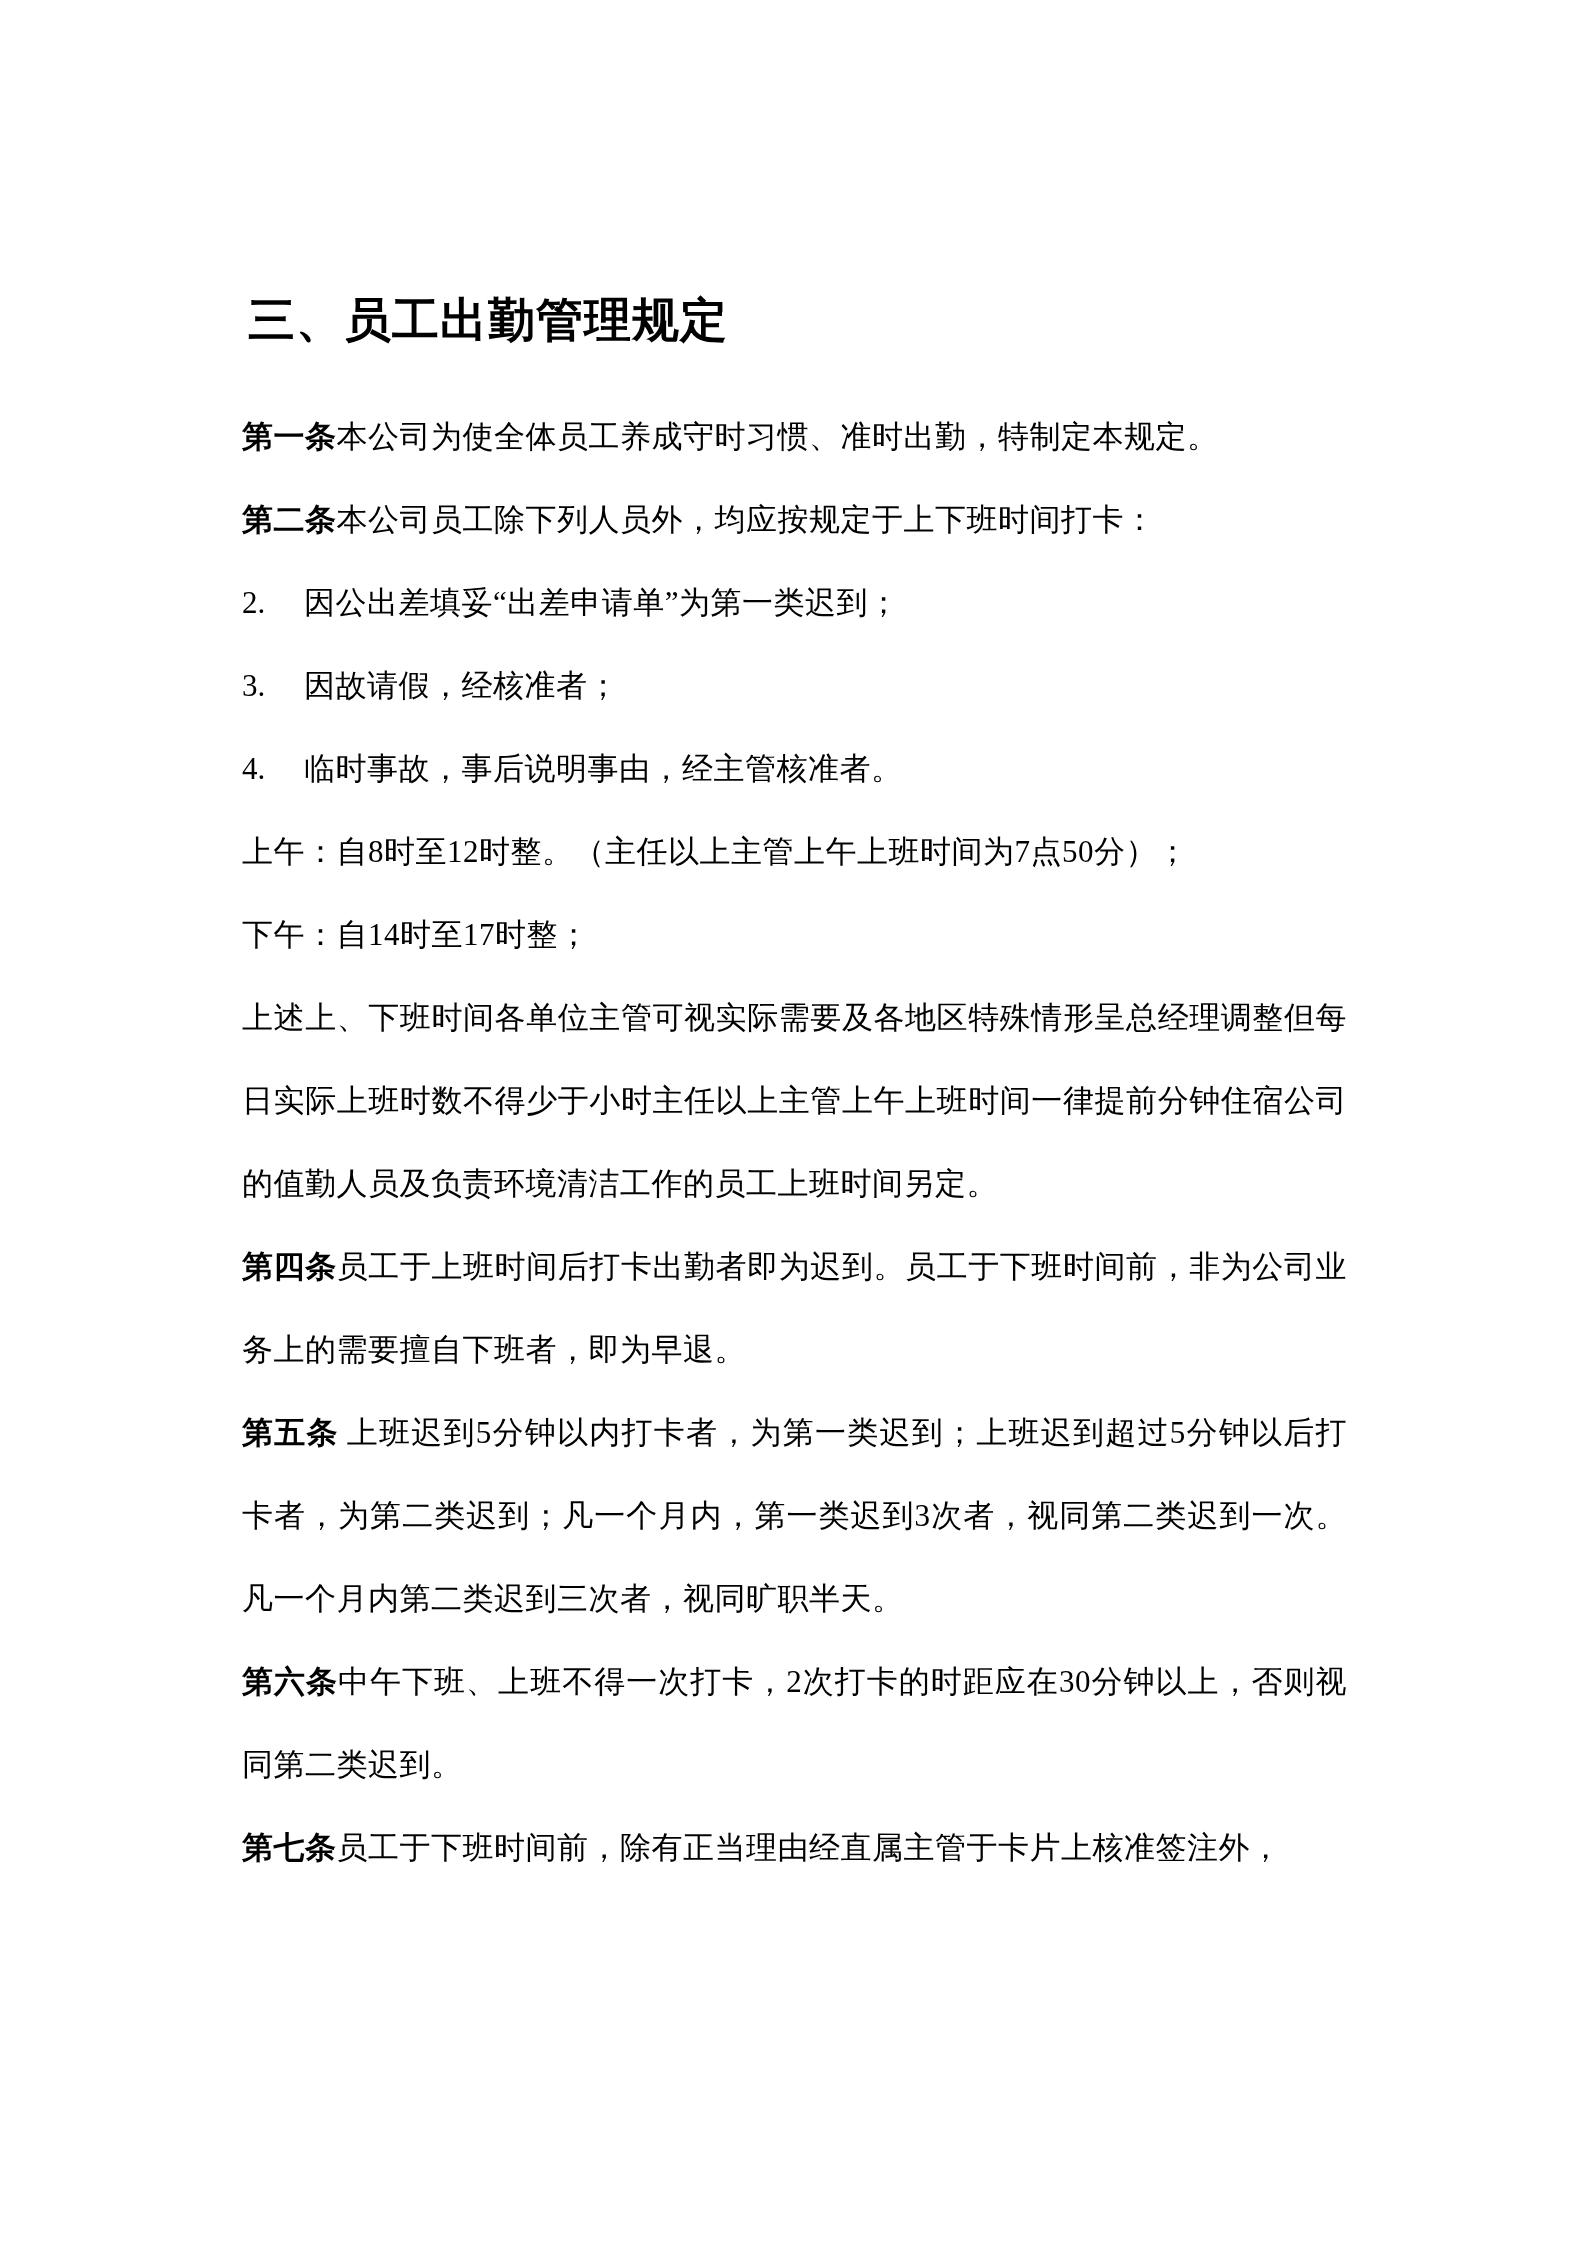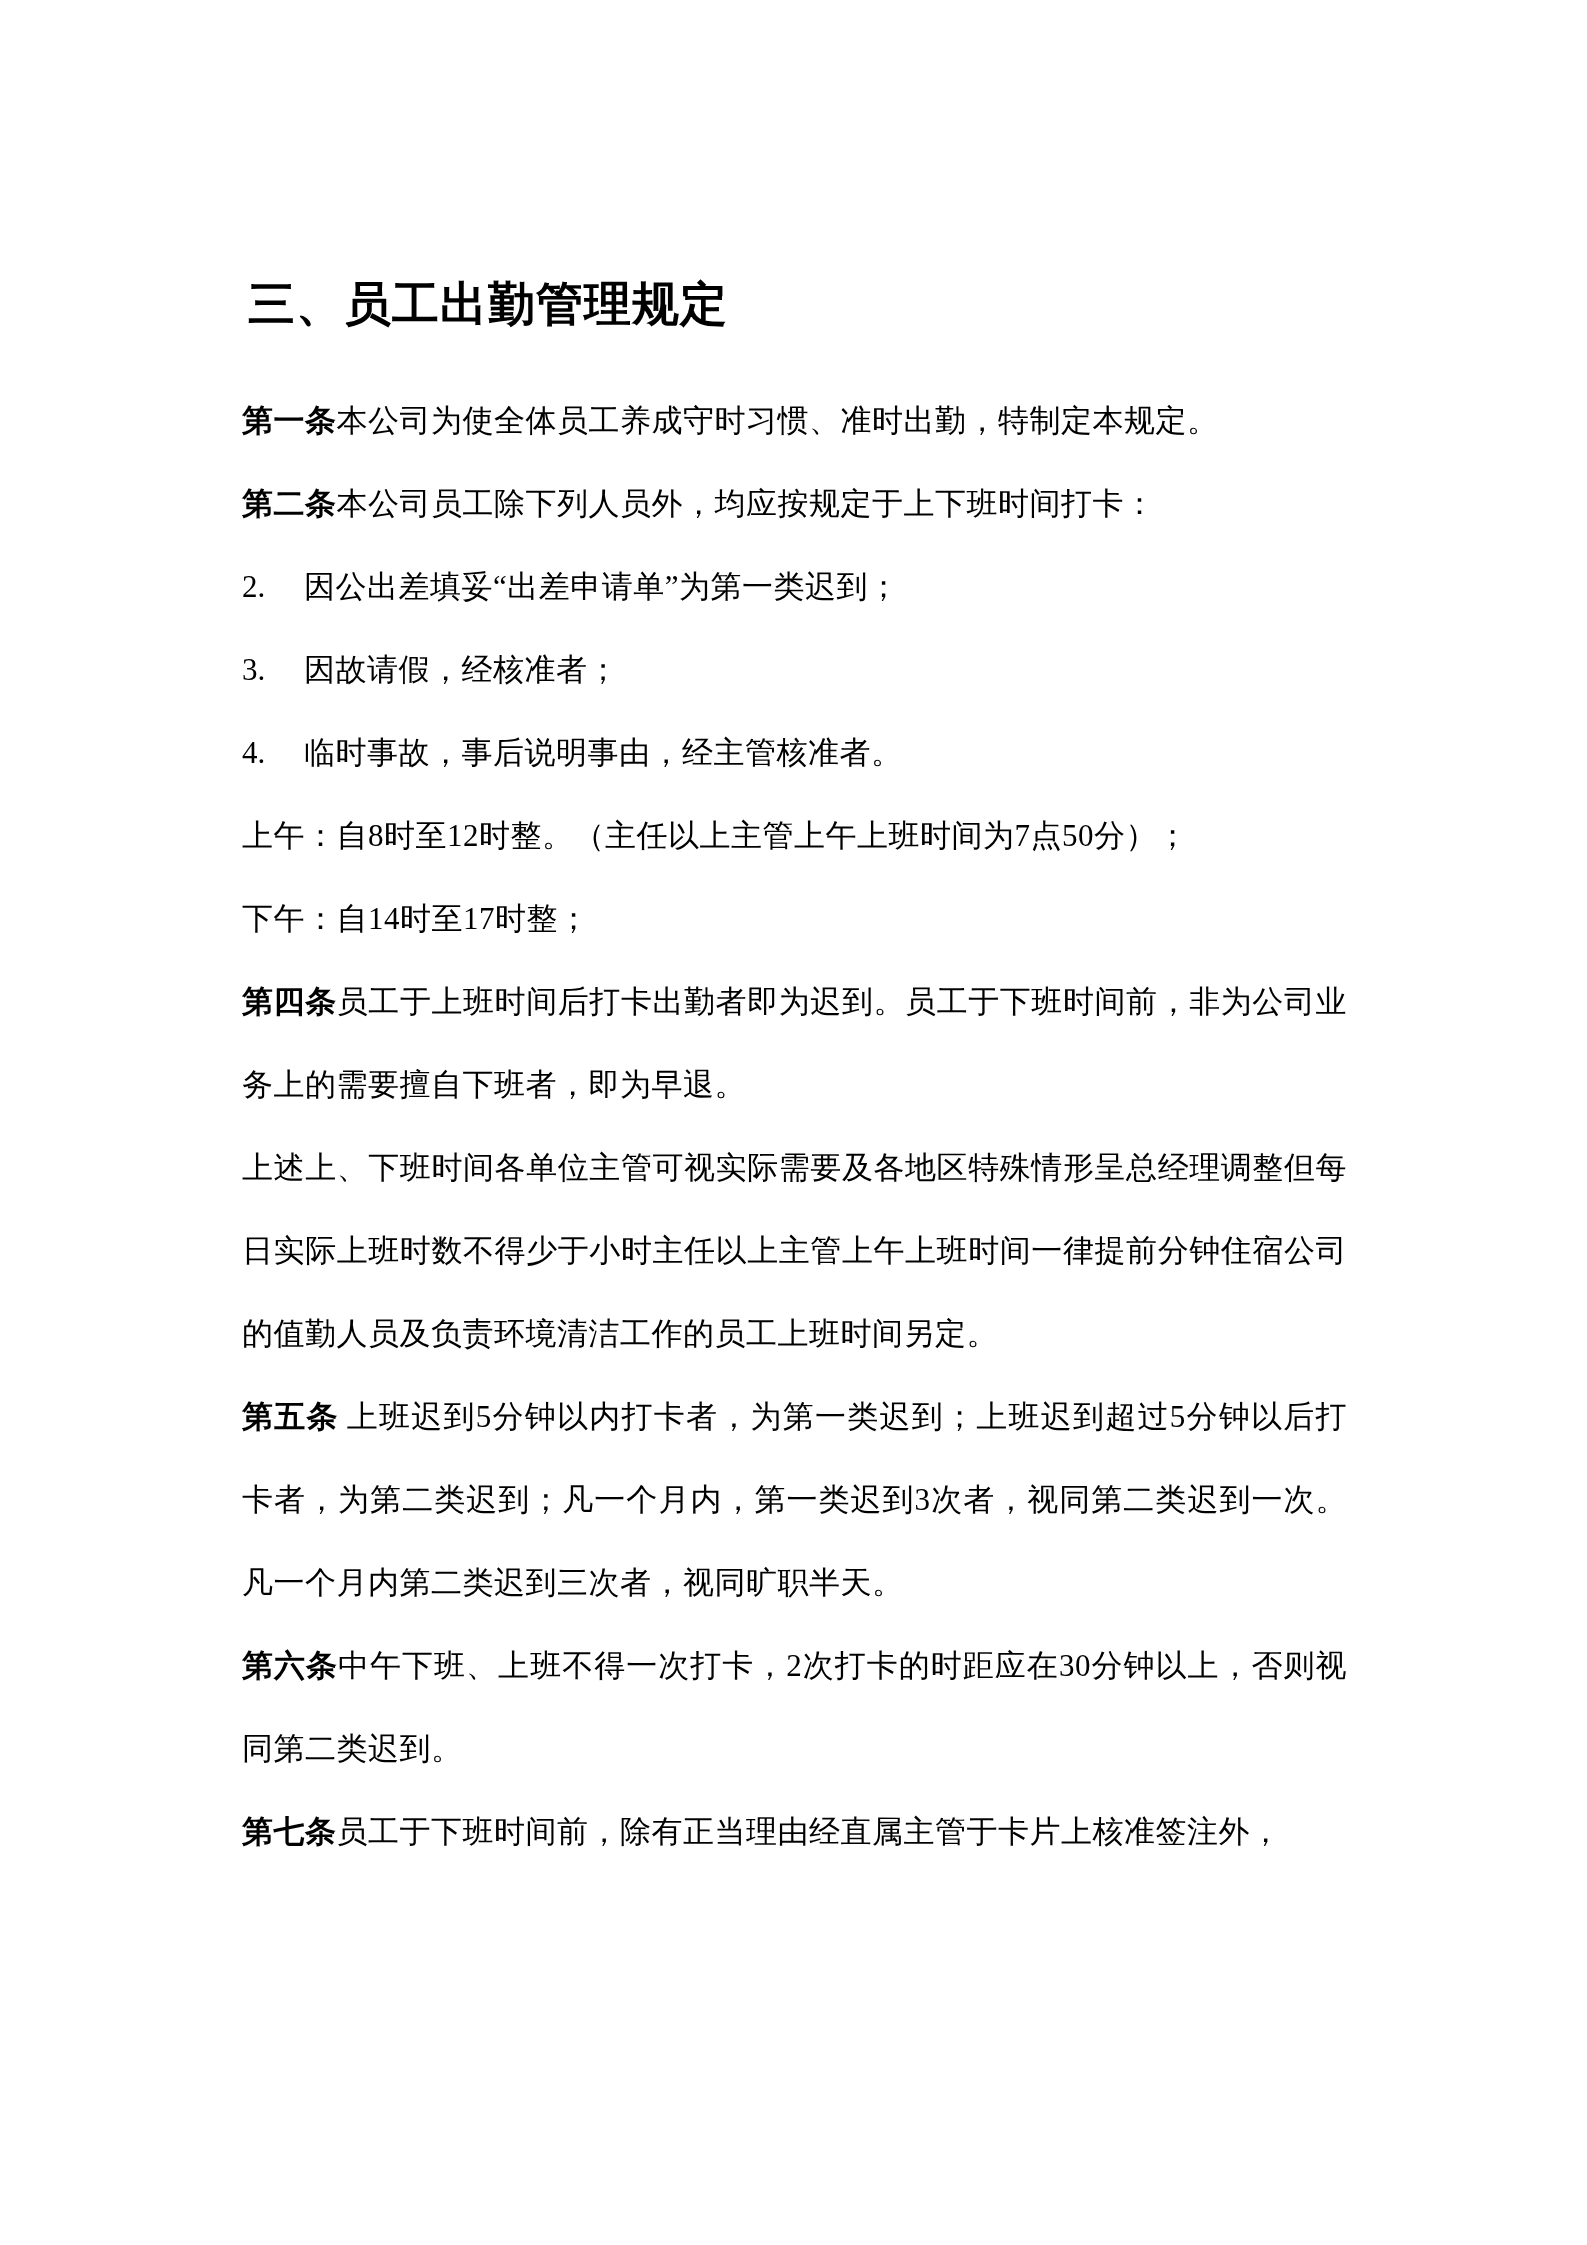--- a/index.html
+++ b/index.html
@@ -19,21 +19,21 @@
     width: 1587px;
     height: 2245px;
     padding: 281px 240px 0 242px;
     background: #ffffff;
   }
   .title {
     font-weight: 700;
     font-size: 47px;
     line-height: 47px;
     letter-spacing: 1px;
-    margin: 0 0 51px 6px;
+    margin: 16px 0 51px 6px;
     white-space: nowrap;
   }
   .doc-body {
     width: 1105px;
     font-size: 31px;
     line-height: 83px;
     letter-spacing: 0.5px;
     text-align: justify;
     word-break: break-all;
   }
@@ -59,19 +59,19 @@
 <div class="page">
   <h1 class="title">三、员工出勤管理规定</h1>
   <div class="doc-body" id="doc-body">
       <div class="para"><span class="label">第一条</span><span class="text">本公司为使全体员工养成守时习惯、准时出勤，特制定本规定。</span></div>
       <div class="para"><span class="label">第二条</span><span class="text">本公司员工除下列人员外，均应按规定于上下班时间打卡：</span></div>
       <div class="para"><span class="num">2.</span><span class="text">因公出差填妥“出差申请单”为第一类迟到；</span></div>
       <div class="para"><span class="num">3.</span><span class="text">因故请假，经核准者；</span></div>
       <div class="para"><span class="num">4.</span><span class="text">临时事故，事后说明事由，经主管核准者。</span></div>
       <div class="para"><span class="text">上午：自8时至12时整。（主任以上主管上午上班时间为7点50分）；</span></div>
       <div class="para"><span class="text">下午：自14时至17时整；</span></div>
+      <div class="para"><span class="text">上述上、下班时间各单位主管可视实际需要及各地区特殊情形呈总经理调整但每日实际上班时数不得少于小时主任以上主管上午上班时间一律提前分钟住宿公司的值勤人员及负责环境清洁工作的员工上班时间另定。</span></div>
       <div class="para"><span class="label">第四条</span><span class="text">员工于上班时间后打卡出勤者即为迟到。员工于下班时间前，非为公司业务上的需要擅自下班者，即为早退。</span></div>
-      <div class="para"><span class="text">上述上、下班时间各单位主管可视实际需要及各地区特殊情形呈总经理调整但每日实际上班时数不得少于小时主任以上主管上午上班时间一律提前分钟住宿公司的值勤人员及负责环境清洁工作的员工上班时间另定。</span></div>
       <div class="para"><span class="label nogap">第五条</span><span class="text">上班迟到5分钟以内打卡者，为第一类迟到；上班迟到超过5分钟以后打卡者，为第二类迟到；凡一个月内，第一类迟到3次者，视同第二类迟到一次。凡一个月内第二类迟到三次者，视同旷职半天。</span></div>
       <div class="para"><span class="label">第六条</span><span class="text">中午下班、上班不得一次打卡，2次打卡的时距应在30分钟以上，否则视同第二类迟到。</span></div>
       <div class="para"><span class="label">第七条</span><span class="text">员工于下班时间前，除有正当理由经直属主管于卡片上核准签注外，</span></div>
     </div>
 </div>
 
 </body></html>

